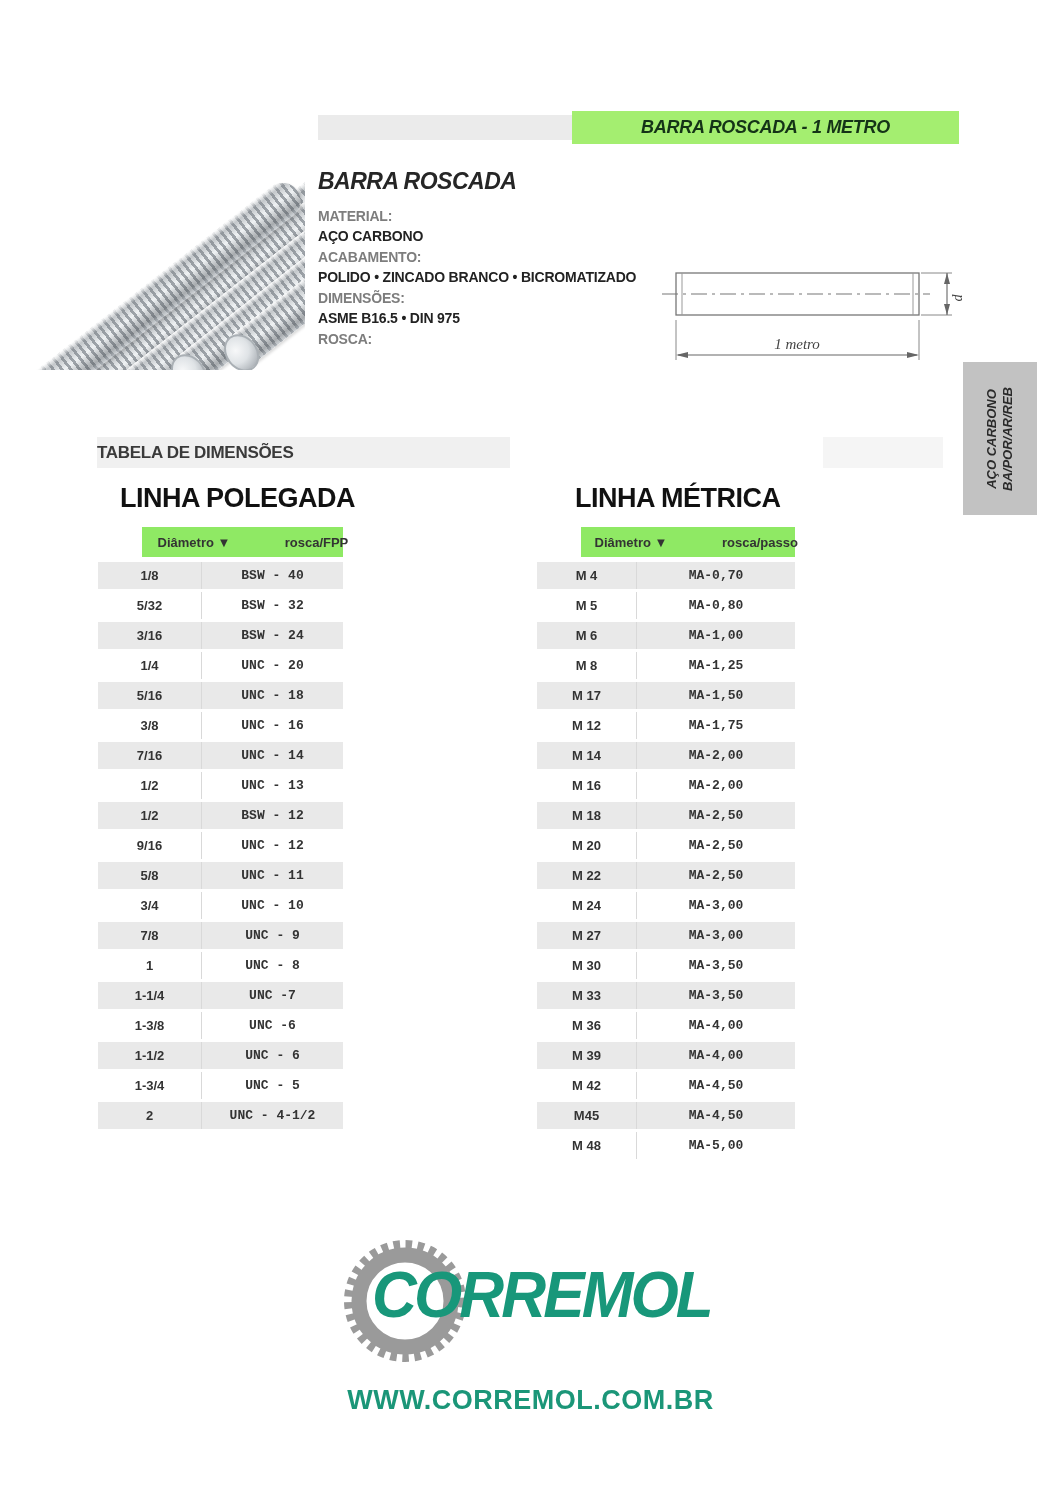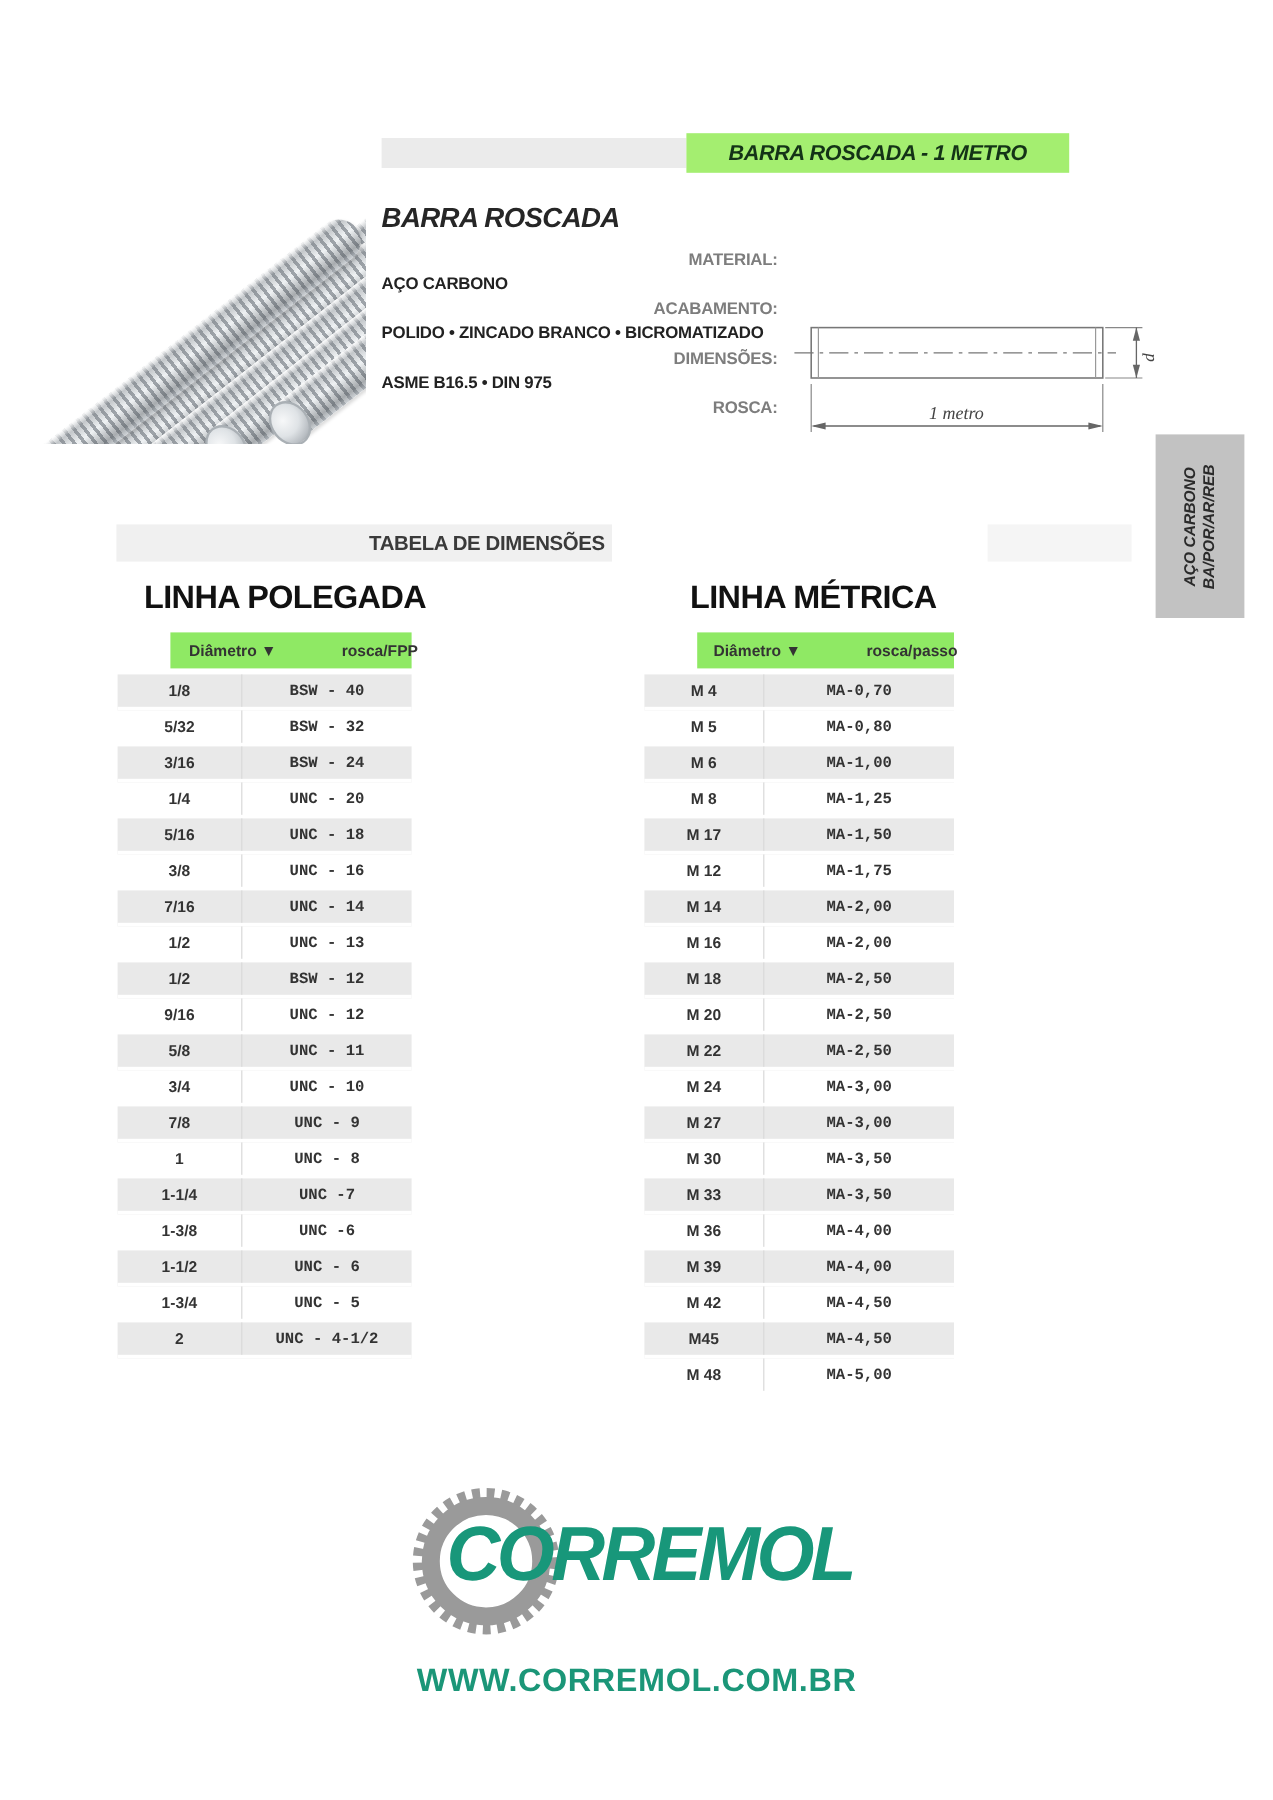--- a/index.html
+++ b/index.html
@@ -15,43 +15,43 @@
       linear-gradient(180deg, rgba(255,255,255,.95) 0%, rgba(130,135,140,.40) 16%, rgba(255,255,255,.05) 46%, rgba(80,85,90,.45) 84%, rgba(190,195,200,.65) 100%),
       repeating-linear-gradient(90deg, #9aa0a6 0 3px, #eef1f3 3px 7px);
     box-shadow:0 2px 3px rgba(0,0,0,.15);
   }
   .rod::before { content:""; position:absolute; left:-4px; top:0; width:28px; height:36px; border-radius:50%;
     background:radial-gradient(circle at 38% 35%, #f7f8f9 0%, #dfe3e6 45%, #b9bec3 75%, #8f959a 100%);
     border:2px solid #aab0b5; }
 
   
   .grey-lead { position:absolute; left:318px; top:115px; width:254px; height:25px; background:#ebebeb; }
-  .banner { position:absolute; left:572px; top:111px; width:319px; height:33px; background:#a4ee70;
+  .banner { position:absolute; left:572px; top:111px; width:387px; height:33px; background:#a4ee70;
     display:flex; align-items:center; justify-content:center;
     font-size:18px; font-weight:bold; font-style:italic; color:#143317; letter-spacing:-0.3px; }
 
   
   .prod-title { position:absolute; left:318px; top:168px; font-size:23px; font-weight:bold; font-style:italic; color:#262626; letter-spacing:-0.5px; }
   .specs { position:absolute; left:318px; top:203px; width:330px; }
-  .spec-label { font-size:14px; font-weight:bold; color:#7d7d7d; letter-spacing:-0.2px; margin-top:5px;text-align:right; }
+  .spec-label { font-size:14px; font-weight:bold; color:#7d7d7d; letter-spacing:-0.2px; margin-top:5px; }
   .spec-value { font-size:14px; font-weight:bold; color:#222; letter-spacing:-0.2px; margin-top:4px; }
 
   
   .drawing { position:absolute; left:660px; top:258px; }
   .drawing text { font-family:"Liberation Serif", serif; font-style:italic; fill:#444; }
 
   
   .side-tab { position:absolute; left:963px; top:362px; width:74px; height:153px; background:#c2c2c2;
     display:flex; align-items:center; justify-content:center; }
   .side-tab-inner { transform:rotate(-90deg); white-space:nowrap; text-align:center;
     font-size:13px; font-weight:bold; font-style:italic; color:#2a2a2a; line-height:16px; letter-spacing:0px; }
 
   
   .section-bar { position:absolute; left:97px; top:437px; width:413px; height:31px; background:#f0f0f0;
-    display:flex; align-items:center; justify-content:flex-end; padding-right:6px;
+    display:flex; align-items:center; padding-right:6px;
     font-size:17px; font-weight:bold; color:#3a3a3a; letter-spacing:-0.3px; }
   .section-bar-ghost { position:absolute; left:823px; top:437px; width:120px; height:31px; background:#f5f5f5; }
 
   
   .line-title { position:absolute; font-size:27px; font-weight:bold; color:#111; letter-spacing:-0.5px; }
   .lt-pol { left:120px; top:483px; }
   .lt-met { left:575px; top:483px; }
 
   .dtable { position:absolute; top:527px; }
   .dt-pol { left:98px; width:245px; }

